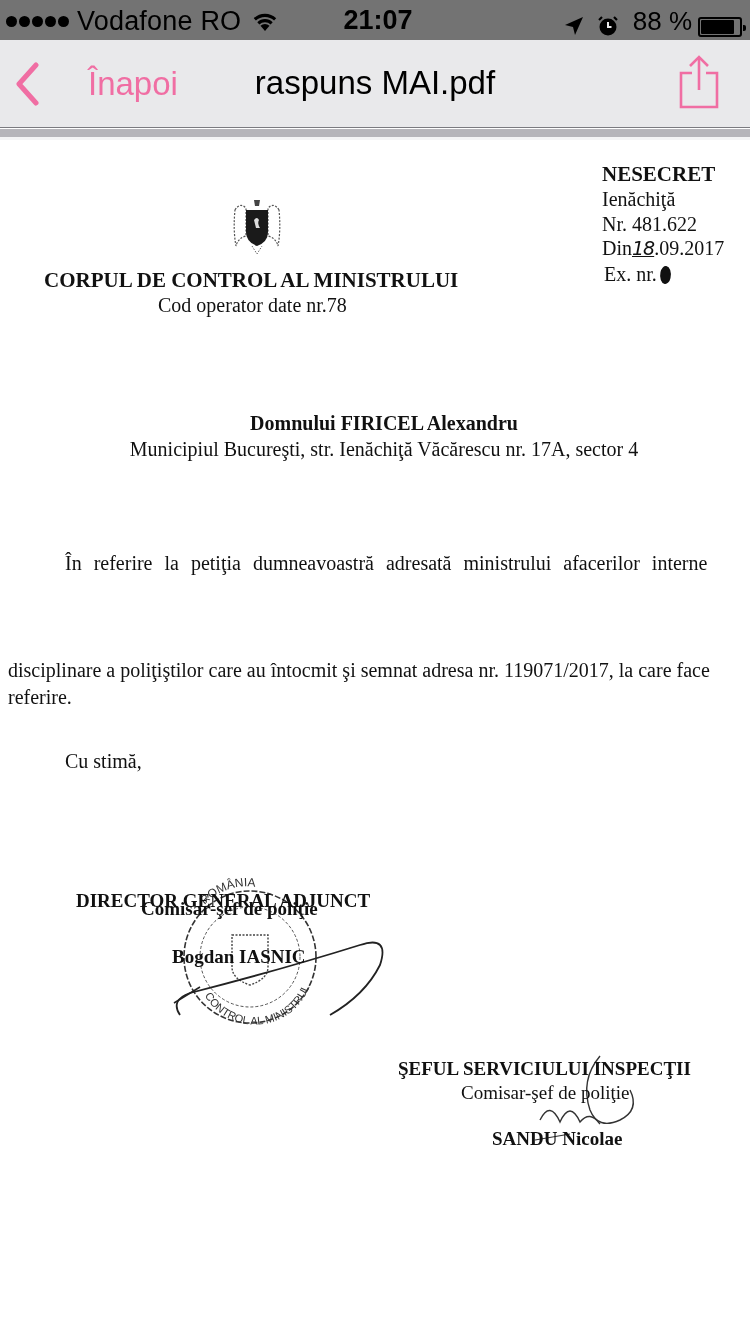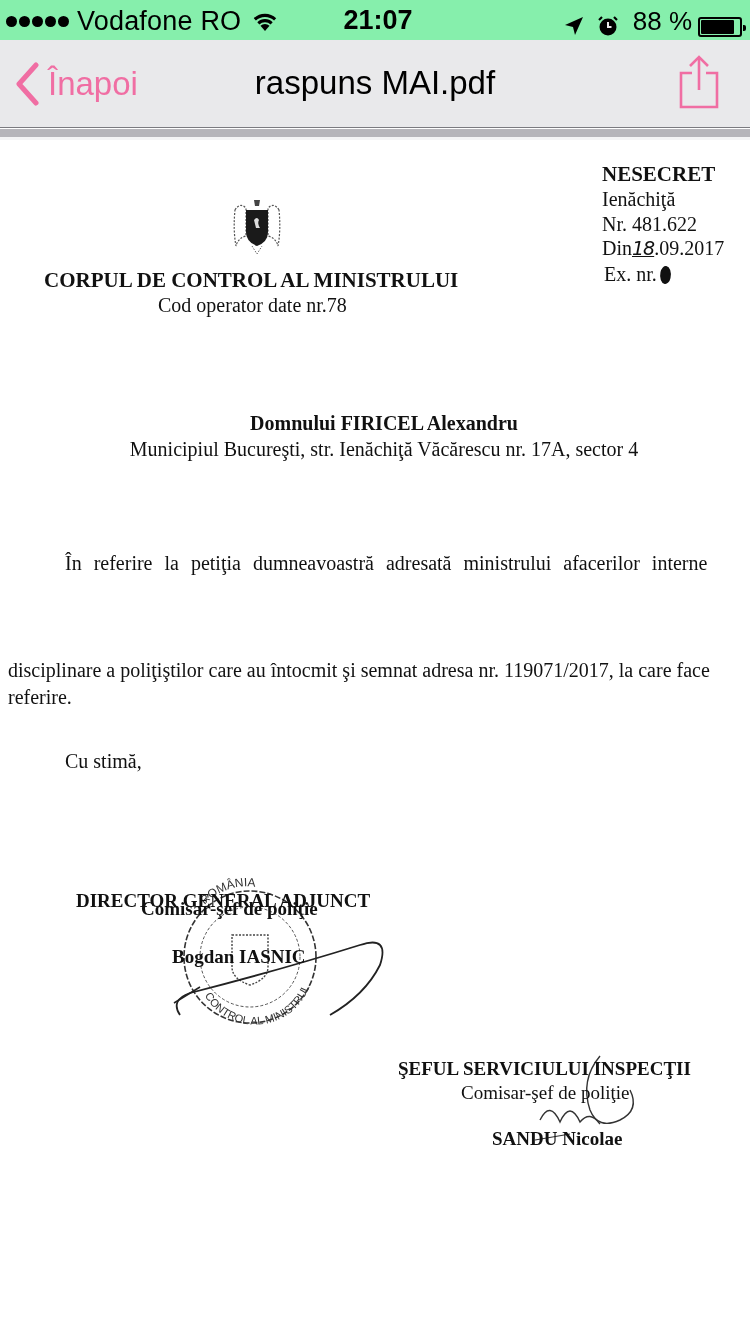--- a/index.html
+++ b/index.html
@@ -2,21 +2,21 @@
 <html><head>
 <meta charset="utf-8">
 <style>
   * { margin: 0; padding: 0; box-sizing: border-box; }
   html, body { width: 750px; height: 1334px; overflow: hidden; background: #ffffff; }
   body { position: relative; font-family: "Liberation Sans", sans-serif; }
 
   
   .statusbar {
     position: absolute; left: 0; top: 0; width: 750px; height: 40px;
-    background: #86efac; color: #000;
+    background: #737373; color: #000;
     font-family: "Liberation Sans", sans-serif; font-size: 28px;
   }
   .sb-left { position: absolute; left: 6px; top: 5px; display: flex; align-items: center; height: 32px; }
   .signal-dots { display: flex; gap: 2px; margin-right: 8px; }
   .signal-dots span { width: 11px; height: 11px; border-radius: 50%; background: #000; display: inline-block; }
   .carrier { font-size: 27px; letter-spacing: 0.2px; }
   .wifi { margin-left: 10px; width: 28px; height: 22px; }
   .sb-time { position: absolute; left: 0; right: 0; top: 5px; text-align: center; font-weight: bold; font-size: 27px; padding-left: 6px; }
   .sb-right { position: absolute; right: 8px; top: 5px; display: flex; align-items: flex-end; height: 32px; }
   .loc-icon { width: 22px; height: 22px; margin-right: 12px; }
@@ -27,21 +27,21 @@
   .battery-tip { position: absolute; right: -6px; top: 6px; width: 3px; height: 6px; background: #000; border-radius: 0 2px 2px 0; }
 
   
   .navbar {
     position: absolute; left: 0; top: 40px; width: 750px; height: 88px;
     background: #e9e9eb;
     border-bottom: 1px solid #7b7b80;
   }
   .back-btn { position: absolute; left: 14px; top: 22px; display: flex; align-items: center; cursor: pointer; }
   .back-chevron { width: 26px; height: 44px; margin-right: 8px; }
-  .back-label { font-size: 33px; color: #f06ea3; }
+  .back-label { font-size: 33px; color: #f06ea3; margin-left: 40px; }
   .nav-title { position: absolute; left: 0; right: 0; top: 24px; text-align: center; font-size: 33px; color: #000; padding-left: 0; }
   .share-btn { position: absolute; right: 30px; top: 14px; width: 42px; height: 56px; cursor: pointer; }
 
   .nav-shadow { position: absolute; left: 0; top: 129px; width: 750px; height: 8px; background: #b6b5ba; }
   .nav-shadow2 { position: absolute; left: 0; top: 137px; width: 750px; height: 3px; background: #f4f4f5; }
 
   
   .doc { position: absolute; left: 0; top: 140px; width: 750px; height: 1194px; background: #fff; overflow: hidden;
          font-family: "Liberation Serif", serif; color: #111; }
   .abs { position: absolute; white-space: nowrap; }

